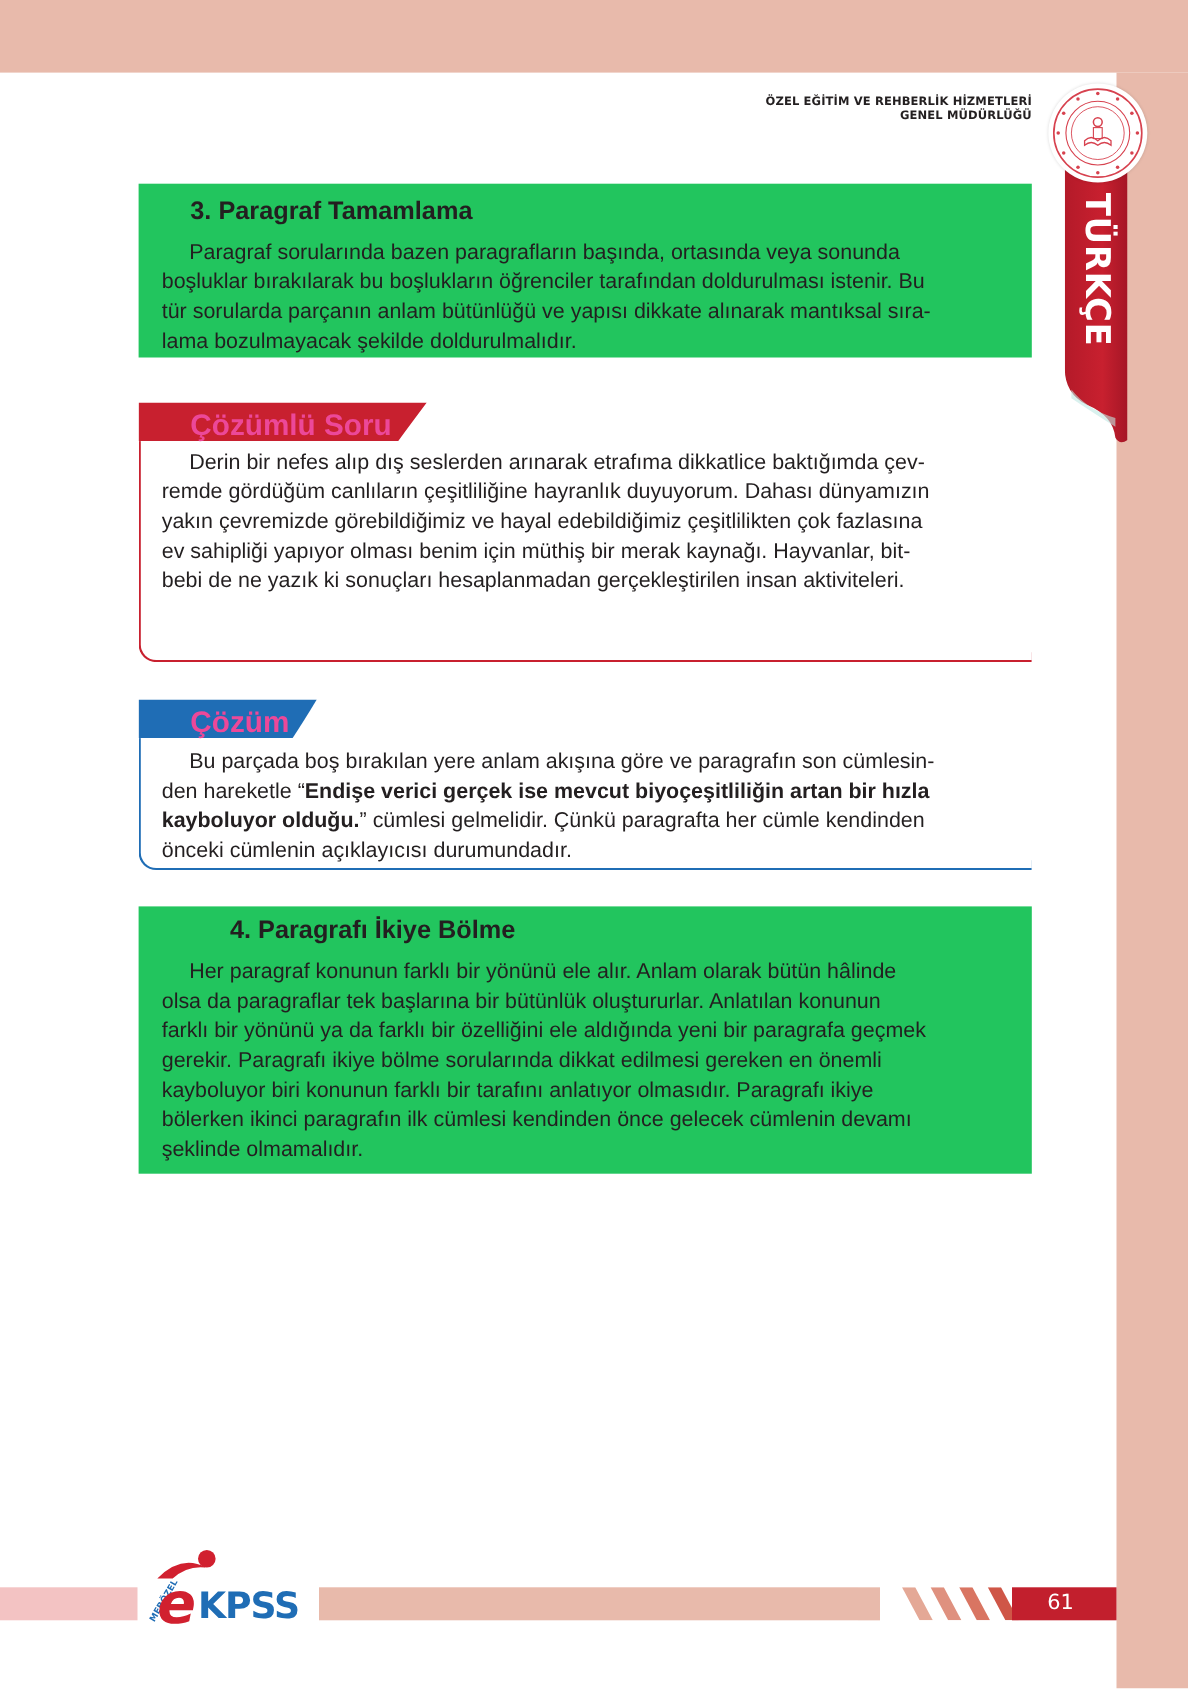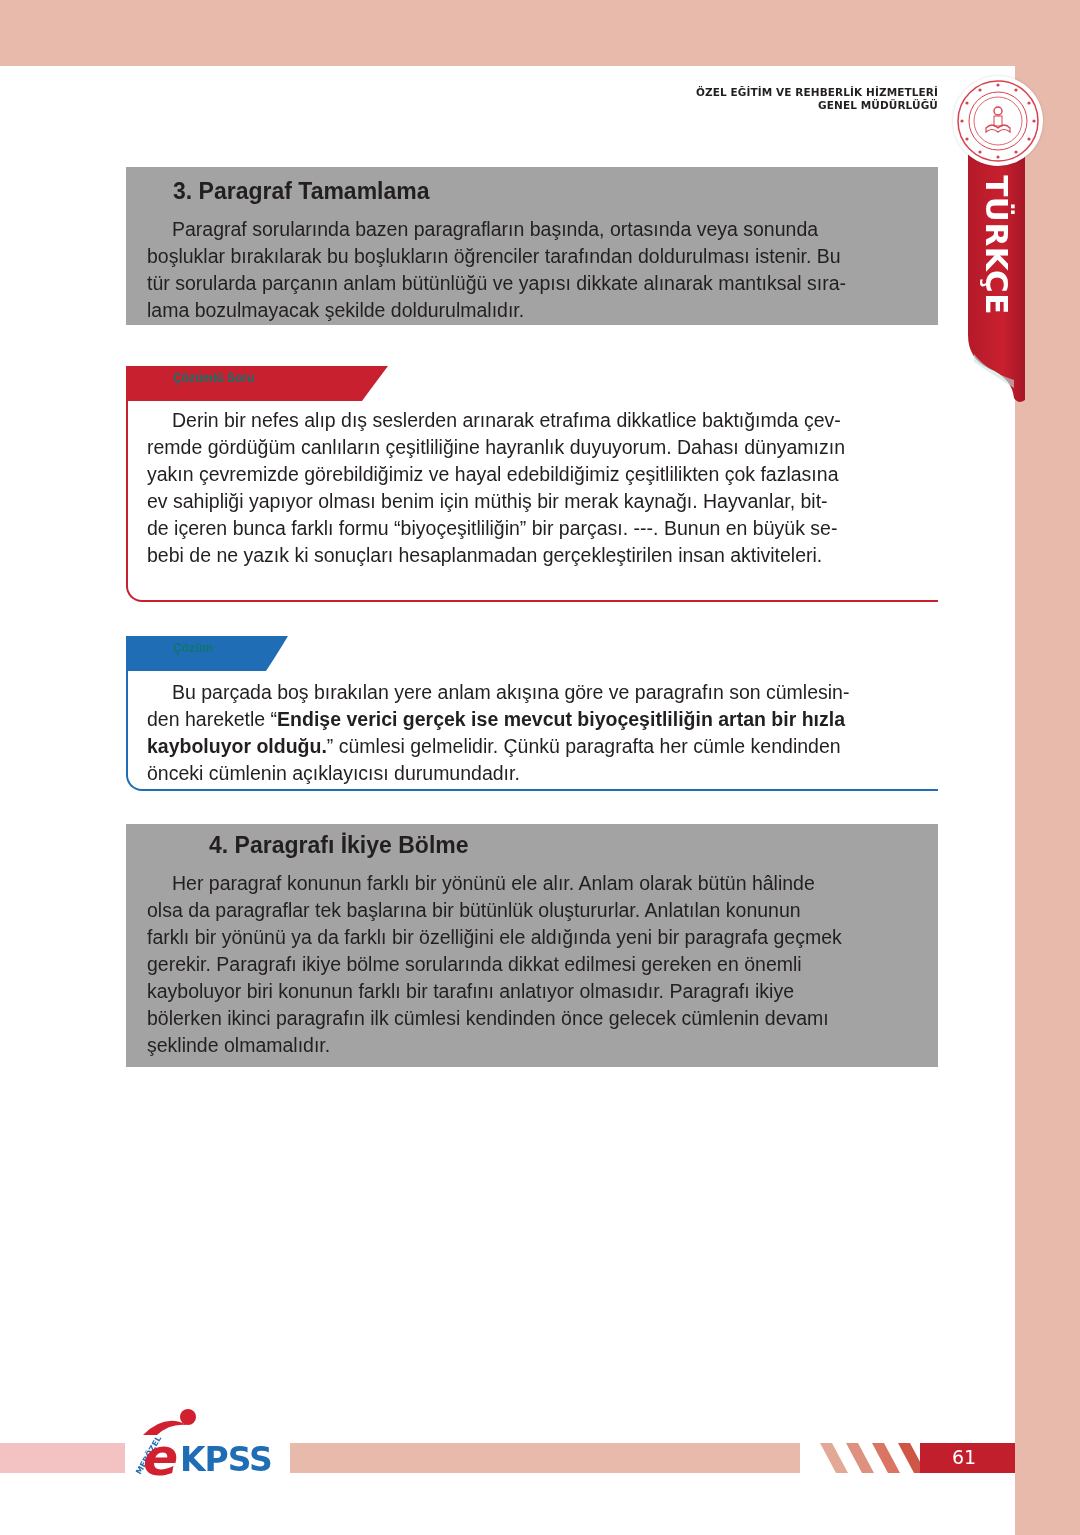--- a/index.html
+++ b/index.html
@@ -11,27 +11,27 @@
 
   .org-name { position: absolute; right: 142px; top: 86px; text-align: right; font-family: "DejaVu Sans", sans-serif; font-weight: bold; font-size: 10.5px; line-height: 13px; color: #231f20; letter-spacing: 0.1px; }
 
   .seal { position: absolute; left: 953px; top: 76px; width: 90px; height: 90px; border-radius: 50%; background: #fff; box-shadow: 0 0 3px rgba(0,0,0,0.15); }
   .seal svg { width: 90px; height: 90px; }
 
   .ribbon { position: absolute; left: 968px; top: 140px; width: 57px; height: 265px; }
   .ribbon-text { position: absolute; left: 968px; top: 165px; width: 57px; height: 160px; display: flex; align-items: center; justify-content: center; }
   .ribbon-text span { display: block; transform: rotate(90deg); white-space: nowrap; font-family: "DejaVu Sans", sans-serif; font-weight: bold; font-size: 31px; color: #ffffff; letter-spacing: 0.5px; }
 
-  .section-box { position: absolute; left: 126px; width: 812px; background: #a3a3a3; }
+  .section-box { position: absolute; left: 126px; width: 812px; background: #22c55e; }
   .section-title { position: absolute; left: 47px; font-weight: bold; font-size: 23px; color: #231f20; }
   .body-text { position: absolute; left: 21px; width: 770px; font-size: 19.5px; line-height: 27px; color: #231f20; text-indent: 25px; }
 
   .callout { position: absolute; left: 126px; width: 812px; }
   .callout .tab { position: absolute; left: 0; top: 0; height: 35px; }
-  .callout .tab-label { position: absolute; left: 47px; top: 5px; font-weight: bold; font-size: 12px; color: #0f766e; }
+  .callout .tab-label { position: absolute; left: 47px; top: 5px; font-weight: bold; font-size: 27px; color: #ec4899; }
   .callout .frame { position: absolute; left: 0; top: 35px; right: 0; bottom: 0; border-left: 2px solid; border-bottom: 2px solid; border-bottom-left-radius: 16px; }
 
   .red .frame { border-color: #c8202f; }
   .blue .frame { border-color: #1f6db5; }
 
   .footer-bar-left { position: absolute; left: 0; top: 1443px; width: 125px; height: 30px; background: #f3c3c3; }
   .footer-bar-mid { position: absolute; left: 290px; top: 1443px; width: 510px; height: 30px; background: #e8baab; }
   .footer-stripes { position: absolute; left: 780px; top: 1443px; width: 180px; height: 30px; }
   .page-tab { position: absolute; left: 920px; top: 1443px; width: 95px; height: 30px; background: #c21f2d; }
   .page-num { position: absolute; left: 952px; top: 1446px; font-family: "DejaVu Sans", sans-serif; font-size: 19px; color: #ffffff; }
@@ -103,21 +103,20 @@
   <svg class="tab" width="265" height="35" viewBox="0 0 265 35">
     <path d="M0 0 H262 Q247 20 236 35 H0 Z" fill="#c8202f"></path>
   </svg>
   <div class="tab-label">Çözümlü Soru</div>
   <div class="frame"></div>
   <div class="body-text" style="top:41px;">
     <div>Derin bir nefes alıp dış seslerden arınarak etrafıma dikkatlice baktığımda çev-</div>
     <div style="text-indent:0">remde gördüğüm canlıların çeşitliliğine hayranlık duyuyorum. Dahası dünyamızın</div>
     <div style="text-indent:0">yakın çevremizde görebildiğimiz ve hayal edebildiğimiz çeşitlilikten çok fazlasına</div>
     <div style="text-indent:0">ev sahipliği yapıyor olması benim için müthiş bir merak kaynağı. Hayvanlar, bit-</div>
-    <div style="text-indent:0">de içeren bunca farklı formu “biyoçeşitliliğin” bir parçası. ---. Bunun en büyük se-</div>
     <div style="text-indent:0">bebi de ne yazık ki sonuçları hesaplanmadan gerçekleştirilen insan aktiviteleri.</div>
   </div>
 </div>
 
 <div class="callout blue" style="top:636px;height:155px;">
   <svg class="tab" width="165" height="35" viewBox="0 0 165 35">
     <path d="M0 0 H162 Q150 20 140 35 H0 Z" fill="#1f6db5"></path>
   </svg>
   <div class="tab-label">Çözüm</div>
   <div class="frame"></div>

